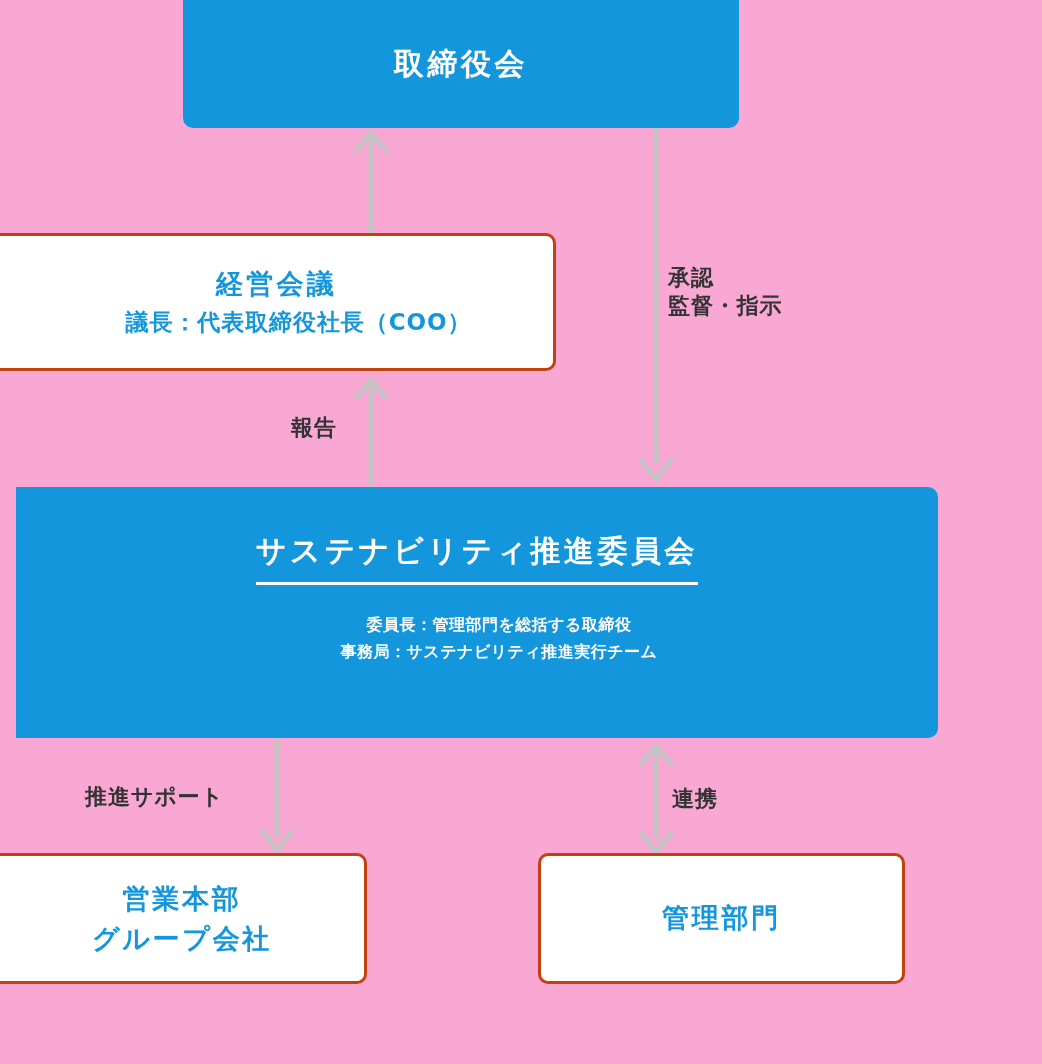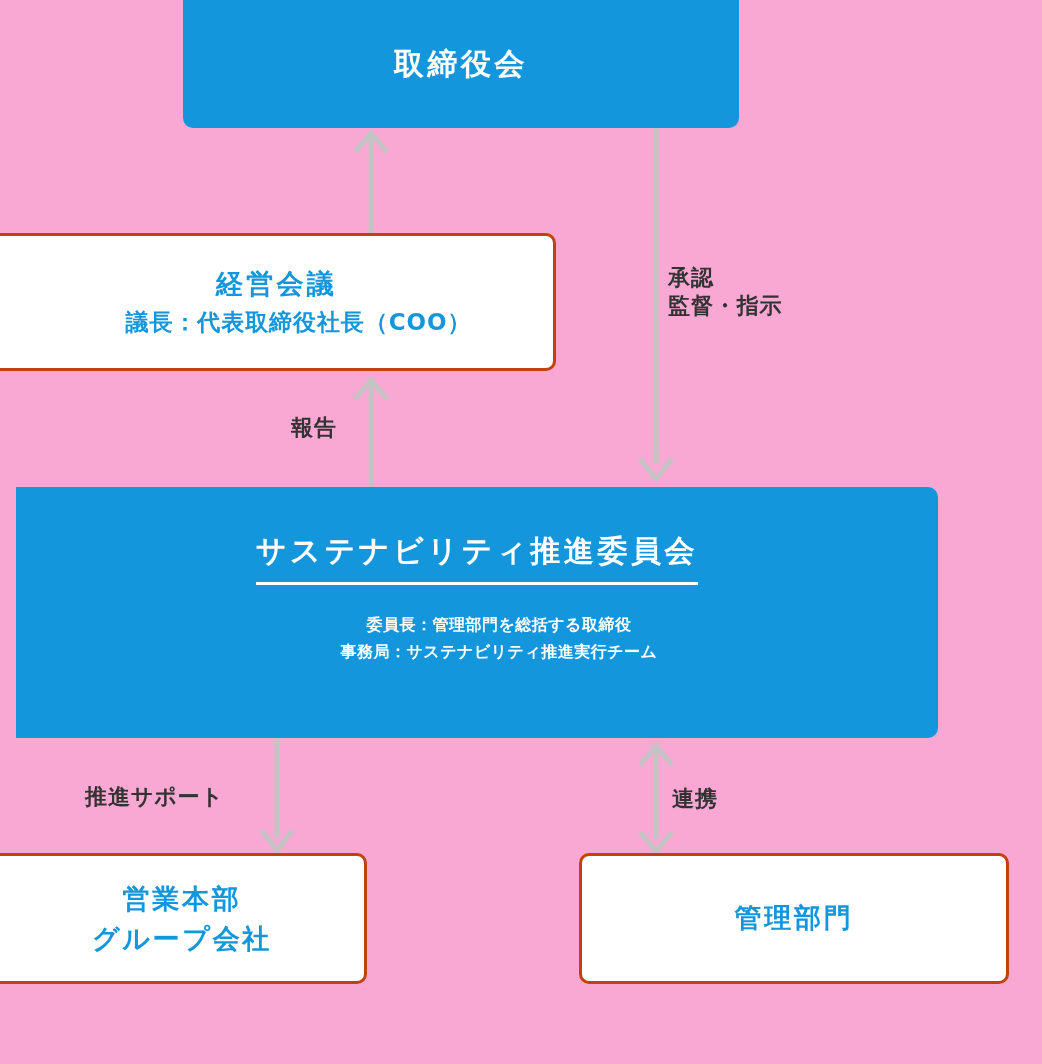--- a/index.html
+++ b/index.html
@@ -91,21 +91,21 @@
   
   #box-sales {
     left: 0px; top: 853px; width: 367px; height: 131px;
     border-radius: 0 10px 10px 0;
     border-left: none;
   }
   #box-sales .box-title { font-size: 27px; letter-spacing: 0.10em; line-height: 1.45; }
 
   
   #box-admin {
-    left: 579px; top: 853px; width: 430px; height: 131px;
+    left: 538px; top: 853px; width: 367px; height: 131px;
     border-radius: 10px;
   }
   #box-admin .box-title { font-size: 27px; letter-spacing: 0.10em; }
 
   
   #connectors {
     position: absolute;
     left: 0; top: 0;
     width: 1042px; height: 1064px;
     pointer-events: none;

